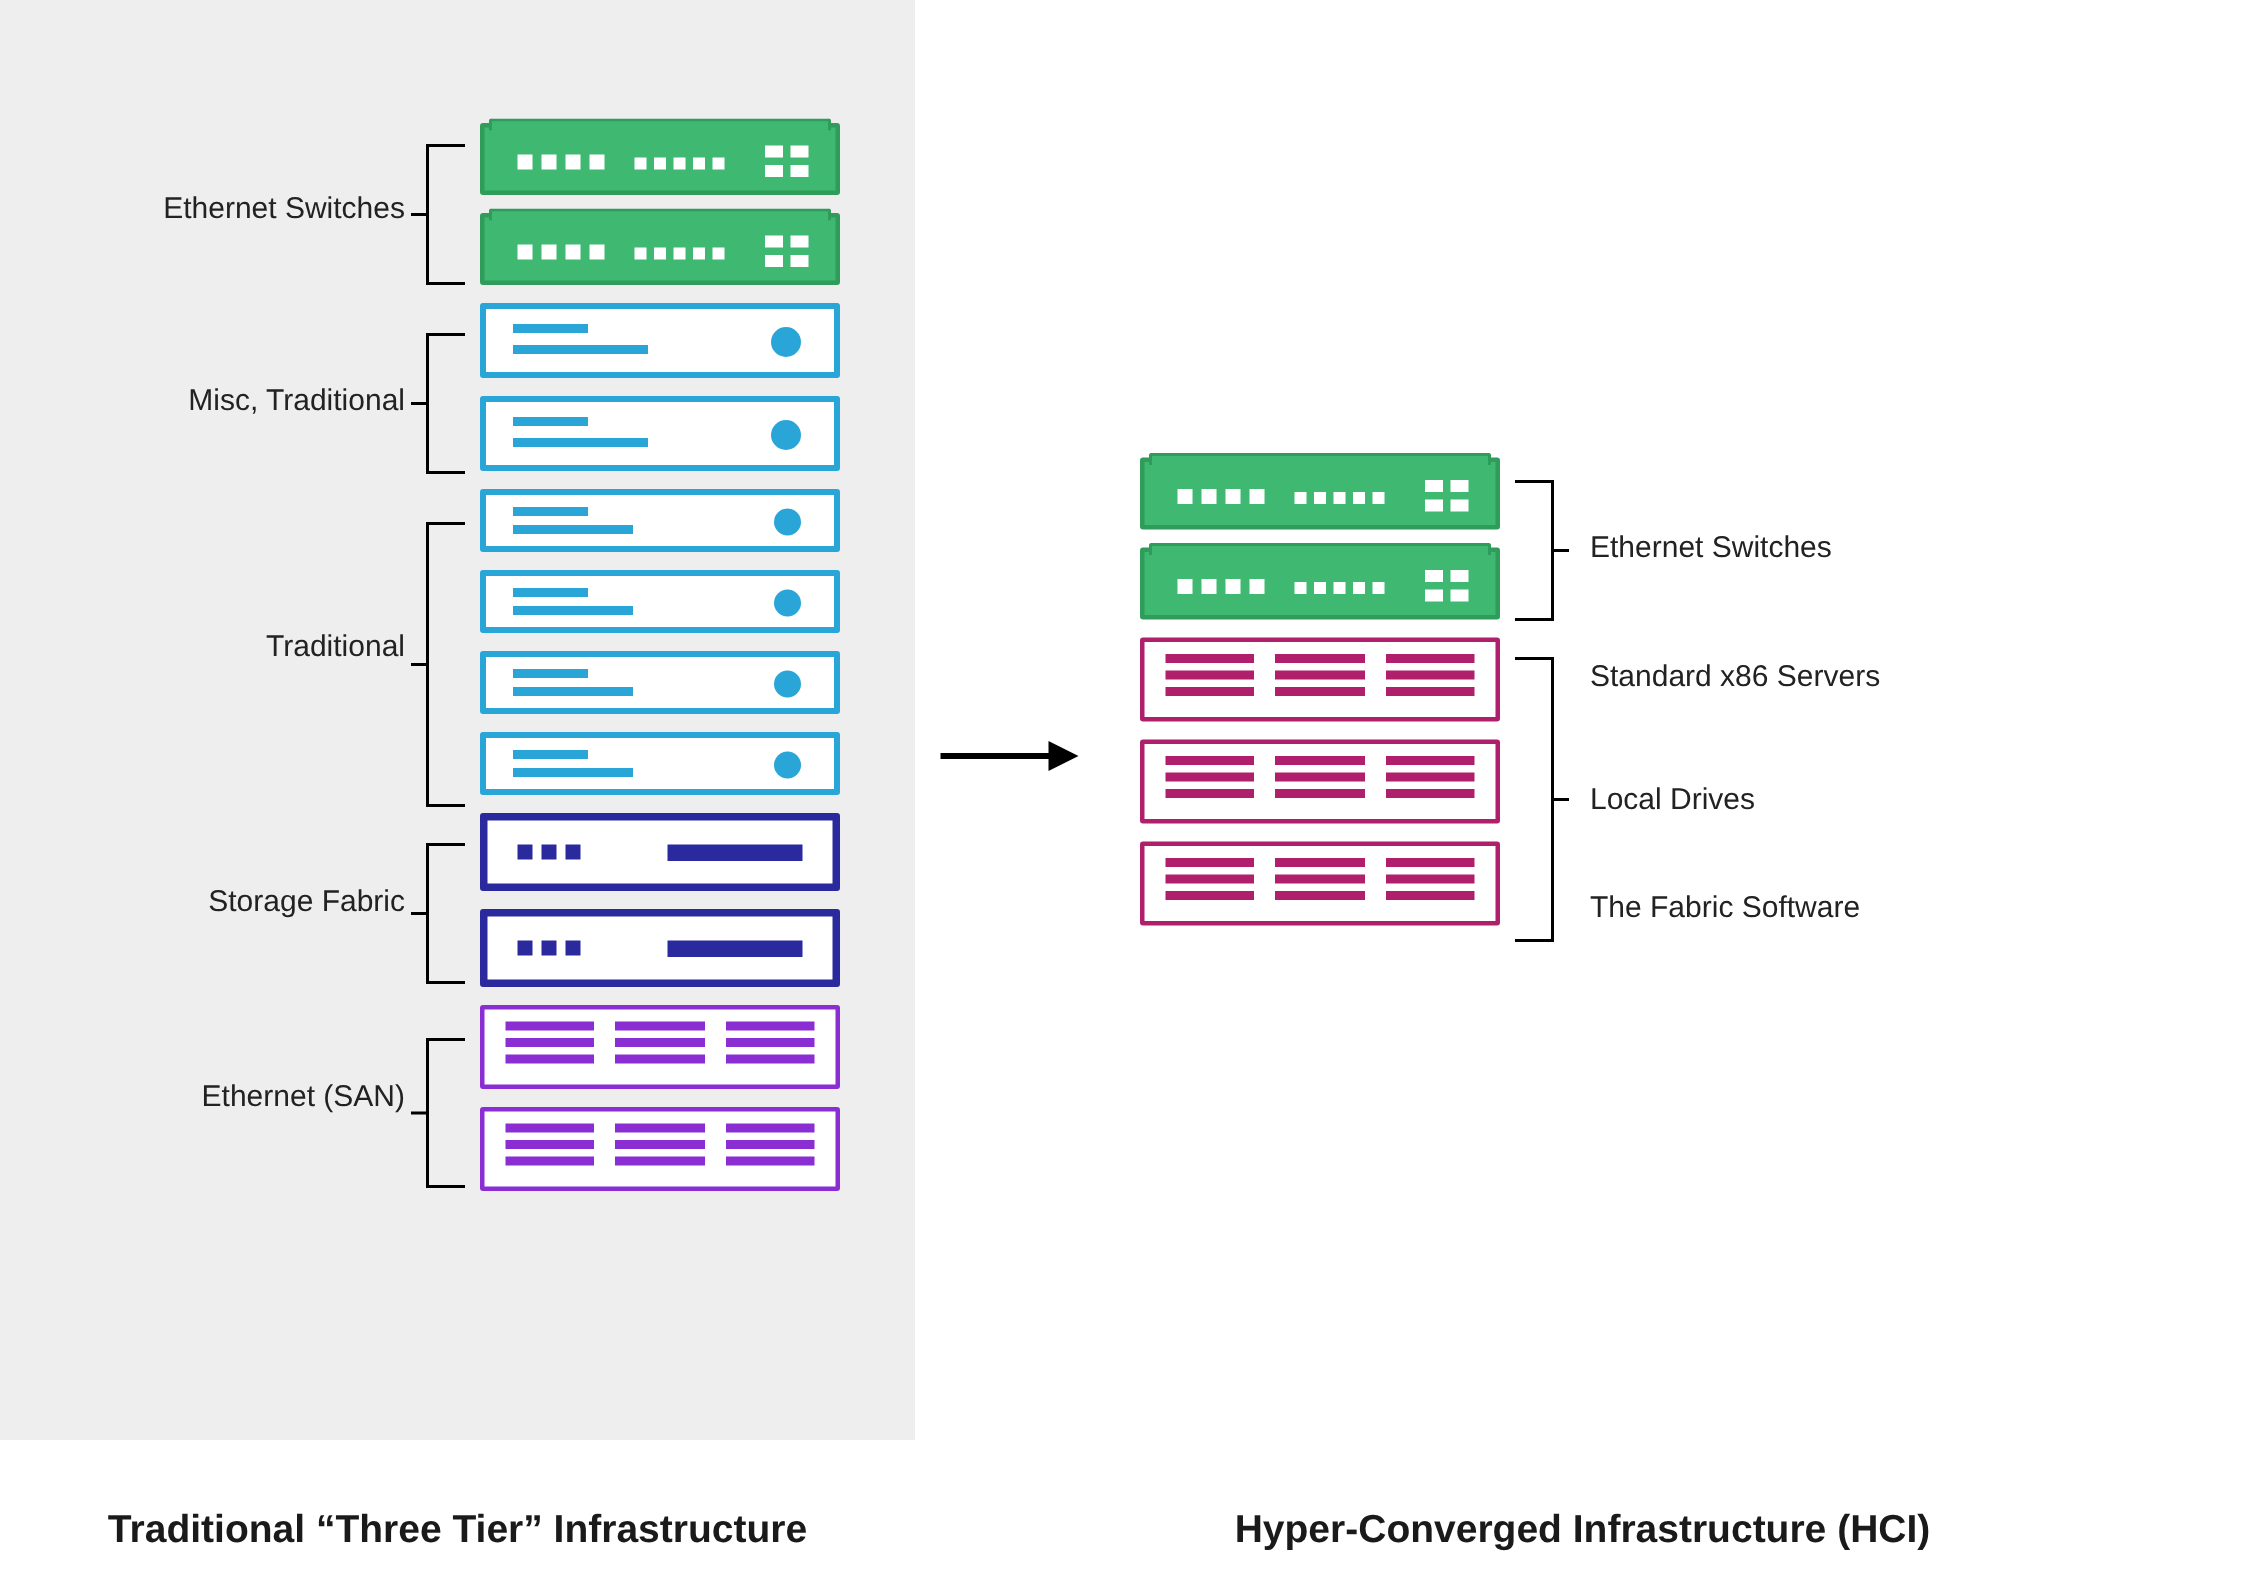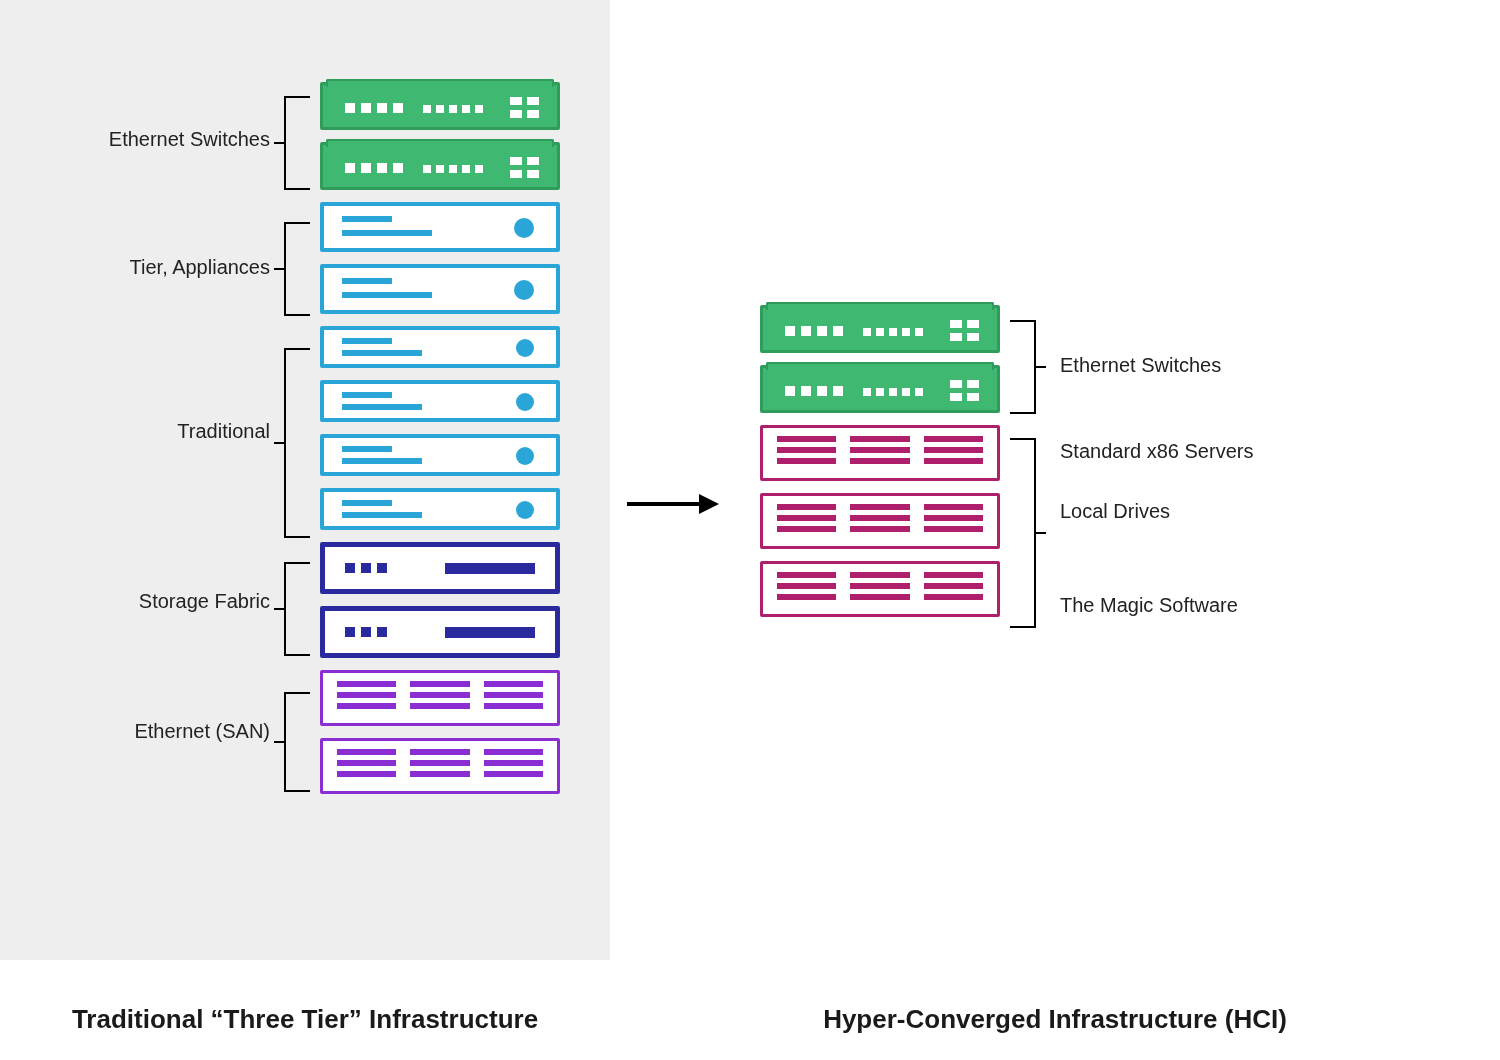--- a/index.html
+++ b/index.html
@@ -375,21 +375,21 @@
         <span></span>
         <span></span>
         <span></span>
       </div>
   </div>
 </div>
 
 <div class="label-left" style="top:128px">Ethernet Switches</div>
 <div class="bracket-l" style="top:96px;height:94px"></div>
 
-<div class="label-left" style="top:256px">Tier, Appliances</div>
+<div class="label-left" style="top:256px">Misc, Traditional</div>
 <div class="bracket-l" style="top:222px;height:94px"></div>
 
 <div class="label-left" style="top:420px">Traditional</div>
 <div class="bracket-l" style="top:348px;height:190px"></div>
 
 <div class="label-left" style="top:590px">Storage Fabric</div>
 <div class="bracket-l" style="top:562px;height:94px"></div>
 
 <div class="label-left" style="top:720px">Ethernet (SAN)</div>
 <div class="bracket-l" style="top:692px;height:100px"></div>
@@ -503,17 +503,17 @@
         <span></span>
       </div>
   </div>
 </div>
 
 <div class="bracket-r" style="top:320px;height:94px"></div>
 <div class="label-right" style="top:354px">Ethernet Switches</div>
 
 <div class="bracket-r" style="top:438px;height:190px"></div>
 <div class="label-right" style="top:440px">Standard x86 Servers</div>
-<div class="label-right" style="top:500px">Local Drives</div>
-<div class="label-right" style="top:594px">The Magic Software</div>
+<div class="label-right" style="top:522px">Local Drives</div>
+<div class="label-right" style="top:594px">The Fabric Software</div>
 
 <div class="caption caption-left">Traditional “Three Tier” Infrastructure</div>
 <div class="caption caption-right">Hyper-Converged Infrastructure (HCI)</div>
 
 </body></html>

